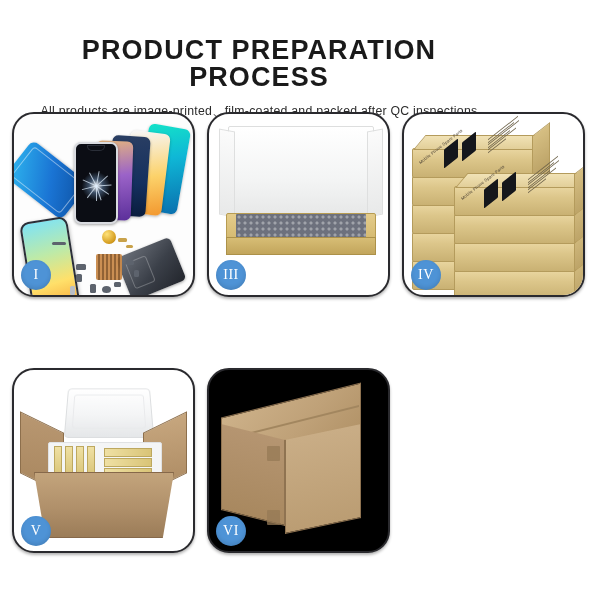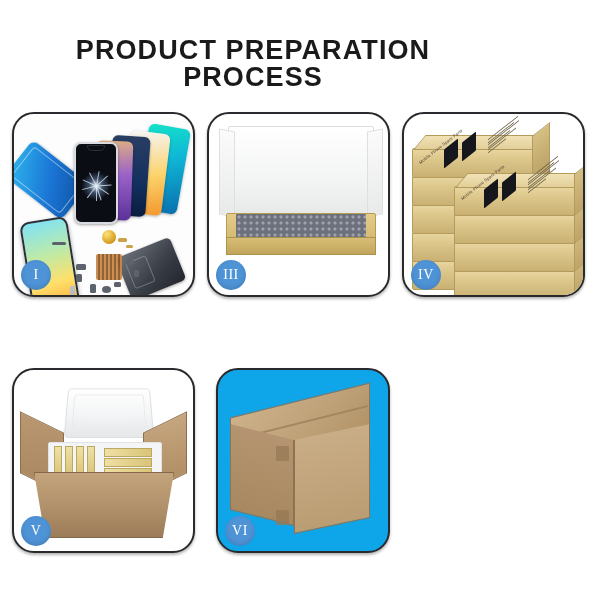--- a/index.html
+++ b/index.html
@@ -5,21 +5,21 @@
   * { box-sizing: border-box; margin: 0; padding: 0; }
   html, body {
     width: 600px; height: 600px;
     background: #ffffff;
     font-family: "Liberation Sans", sans-serif;
     overflow: hidden;
   }
   .page { position: relative; width: 600px; height: 600px; background:#fff; }
 
   
-  .header { position:absolute; left:10px; top:0; width:486px; text-align:center; }
+  .header { position:absolute; left:16px; top:0; width:486px; text-align:center; }
   .title {
     font-size: 27px; font-weight: 700; letter-spacing: 1.1px;
     color:#1a1a1a; line-height:1; margin-top:37px;
     font-family:"Liberation Sans", sans-serif;
   }
   .subtitle {
     font-size: 12.3px; font-weight: 400; color:#2b2b2b;
     letter-spacing: .25px; margin-top:12px;
     font-family:"Liberation Sans", sans-serif;
   }
@@ -284,21 +284,21 @@
     position:absolute; top:76px; width:8px; height:31px;
     background: linear-gradient(180deg,#efe0a4,#d9c477);
     border:1px solid #bda85f;
   }
   .ybox.h{
     width:48px; height:9px;
     background: linear-gradient(90deg,#efe0a4,#d9c477);
   }
 
   
-  .p6 { background:#0ea5e9;margin-left:9px; }
+  .p6 { background:#000000; }
   .c6top{
     position:absolute; left:12px; top:30px; width:140px; height:44px;
     background: linear-gradient(140deg,#cdb189 0%, #bfa178 60%, #b39469 100%);
     border:1px solid #8f7351;
     transform: skewY(-14deg);
   }
   .c6topseam{
     position:absolute; left:14px; top:52px; width:136px; height:1.5px;
     background:#a2865f; transform: skewY(-14deg);
   }
@@ -319,20 +319,21 @@
     background: rgba(150,122,86,.75); border-radius:1px;
   }
 </style>
 </head>
 <body>
 
 <div class="page">
 
   <div class="header">
     <div class="title">PRODUCT PREPARATION PROCESS</div>
+    <div class="subtitle">All products are image-printed、film-coated and packed after QC inspections</div>
   </div>
 
   <div class="grid">
 
     <div class="panel p1">
       <div class="stage">
         <div class="scr a"></div>
         <div class="scr b"></div>
         <div class="scr c"></div>
         <div class="scr d"></div>

